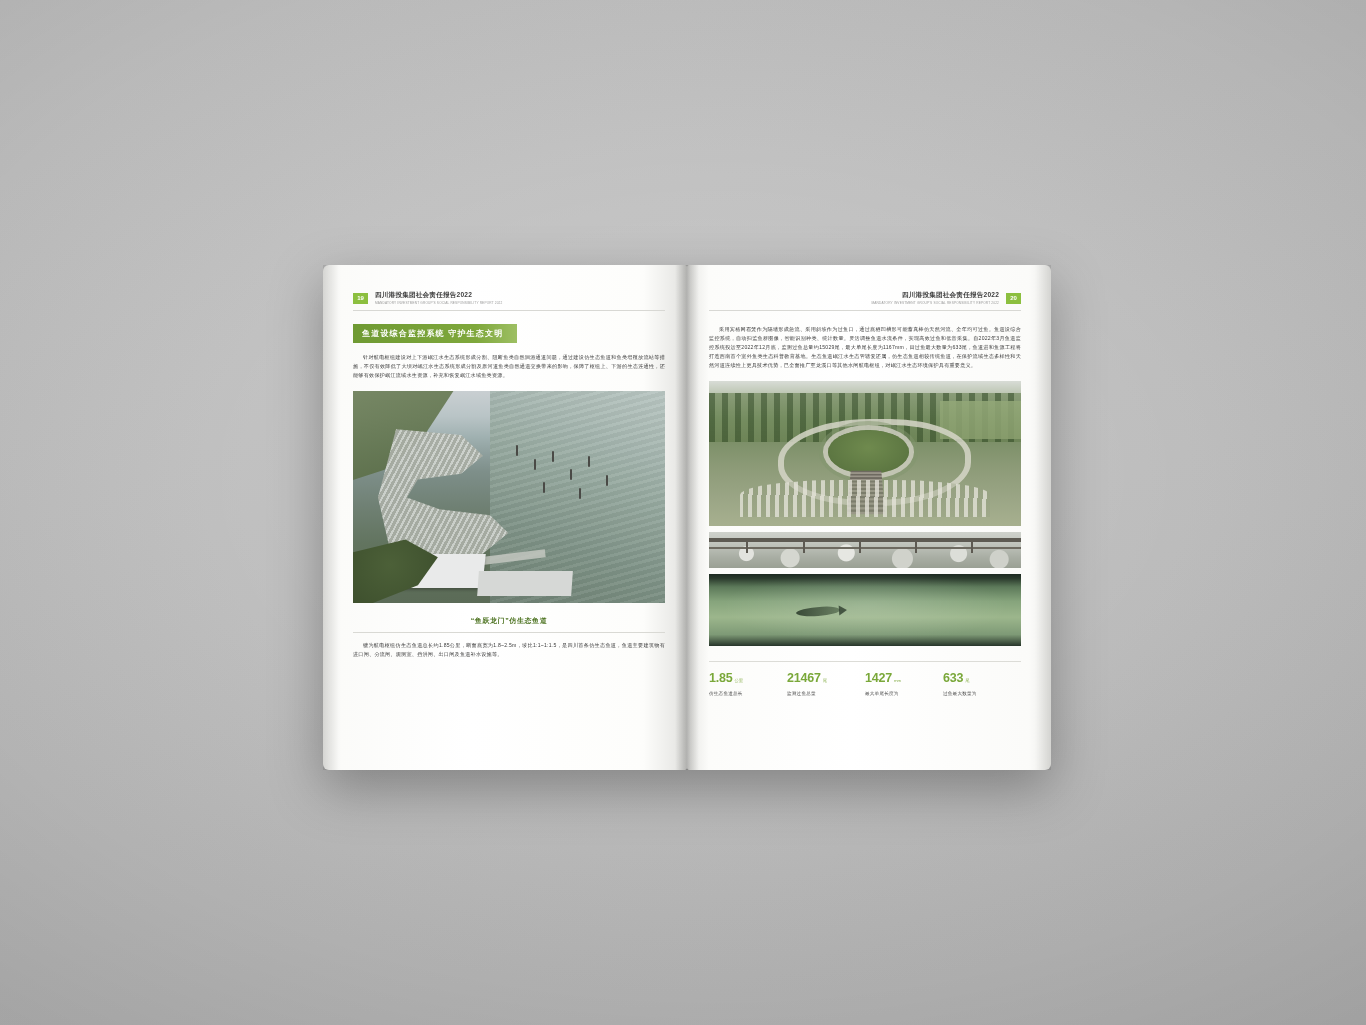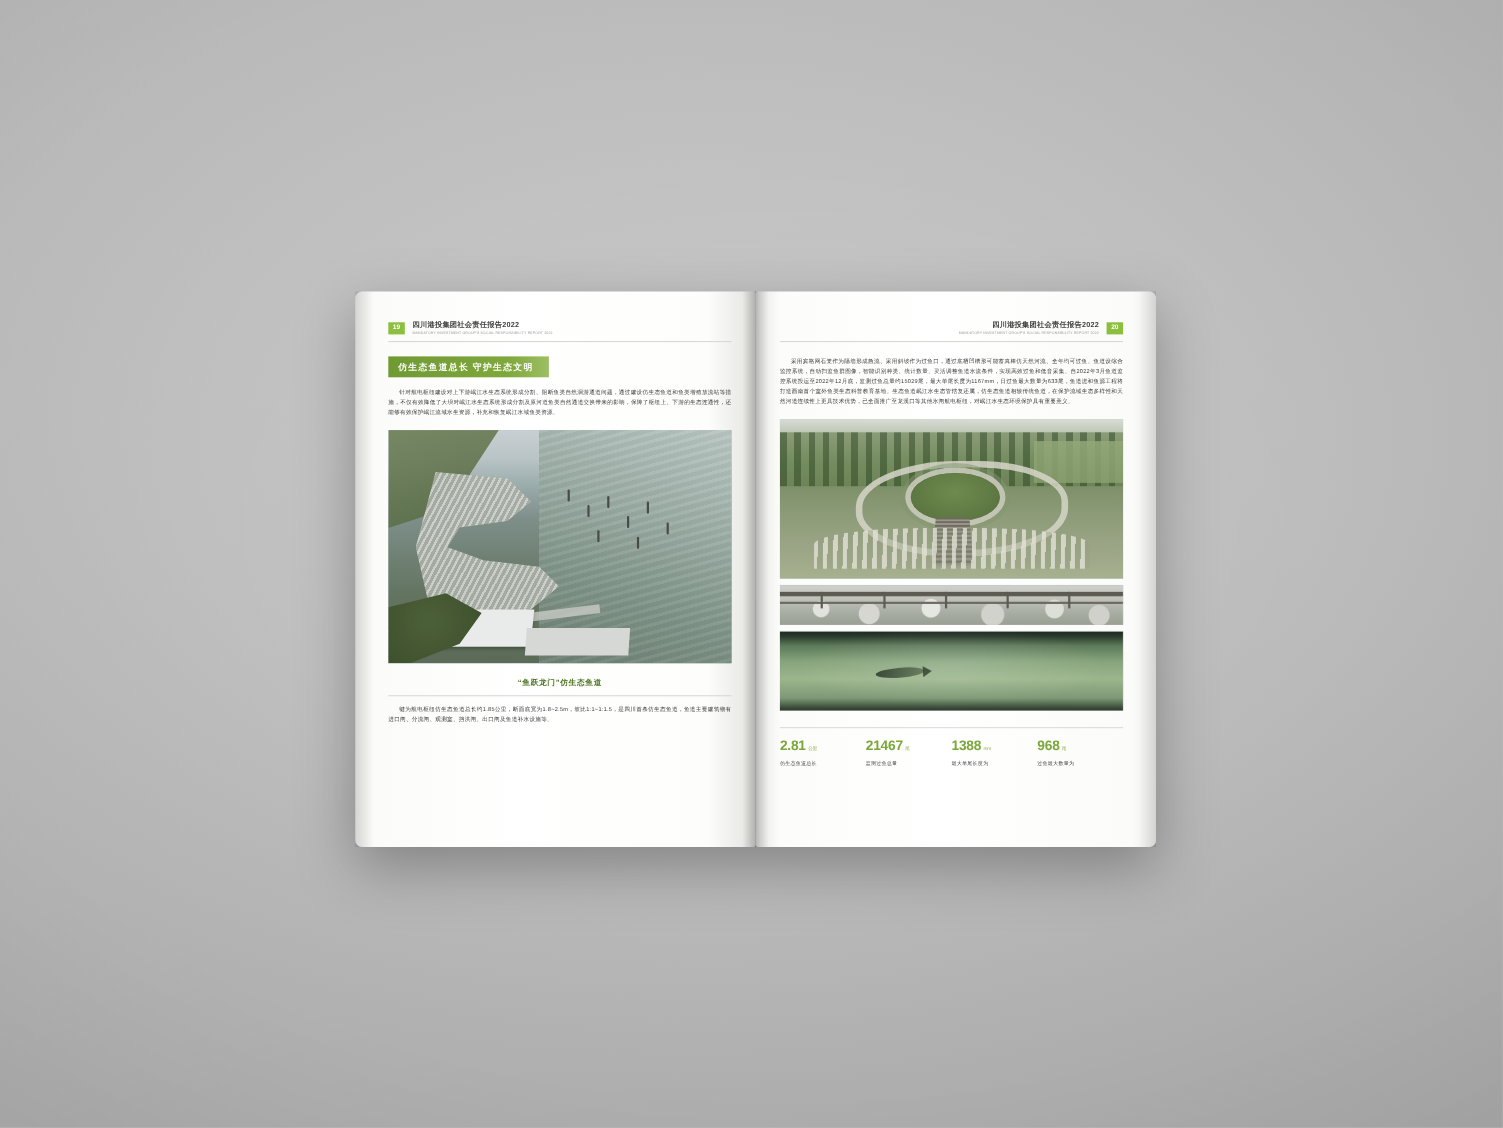--- a/index.html
+++ b/index.html
@@ -254,21 +254,21 @@
     <div class="hdr">
       <div class="pagenum">19</div>
       <div class="hdr-txt">
         <div class="hdr-cn">四川港投集团社会责任报告2022</div>
         <div class="hdr-en">MANDATORY INVESTMENT GROUP'S SOCIAL RESPONSIBILITY REPORT 2022</div>
       </div>
     </div>
     <div class="hdr-rule"></div>
 
     <div class="sec-title-wrap">
-      <div class="bar">仿生态鱼道总长 守护生态文明</div>
+      <div class="bar">鱼道设综合监控系统 守护生态文明</div>
     </div>
 
     <p class="body">针对航电枢纽建设对上下游岷江水生态系统形成分割、阻断鱼类自然洄游通道问题，通过建设仿生态鱼道和鱼类增殖放流站等措施，不仅有效降低了大坝对岷江水生态系统形成分割及原河道鱼类自然通道交换带来的影响，保障了枢纽上、下游的生态连通性，还能够有效保护岷江流域水生资源，补充和恢复岷江水域鱼类资源。</p>
 
     <div class="photo photo-main">
       <div class="aerial"></div>
       <div class="water"></div>
       <div class="bank"></div>
       <div class="ladder"></div>
       <div class="road"></div>
@@ -331,33 +331,33 @@
     </div>
 
     <div class="photo photo-under">
       <div class="under-bg"></div>
       <div class="under-haze"></div>
       <div class="under-fish"></div>
     </div>
 
     <div class="stats">
       <div class="stat">
-        <div class="val"><span>2.81</span><span class="unit">公里</span></div>
+        <div class="val"><span>1.85</span><span class="unit">公里</span></div>
         <div class="lbl">仿生态鱼道总长</div>
       </div>
       <div class="stat">
         <div class="val"><span>21467</span><span class="unit">尾</span></div>
         <div class="lbl">监测过鱼总量</div>
       </div>
       <div class="stat">
-        <div class="val"><span>1388</span><span class="unit">mm</span></div>
+        <div class="val"><span>1427</span><span class="unit">mm</span></div>
         <div class="lbl">最大单尾长度为</div>
       </div>
       <div class="stat">
-        <div class="val"><span>968</span><span class="unit">尾</span></div>
+        <div class="val"><span>633</span><span class="unit">尾</span></div>
         <div class="lbl">过鱼最大数量为</div>
       </div>
     </div>
 
     <div class="page-curl-r"></div>
   </div>
 
   <div class="spine"></div>
 </div>
 

